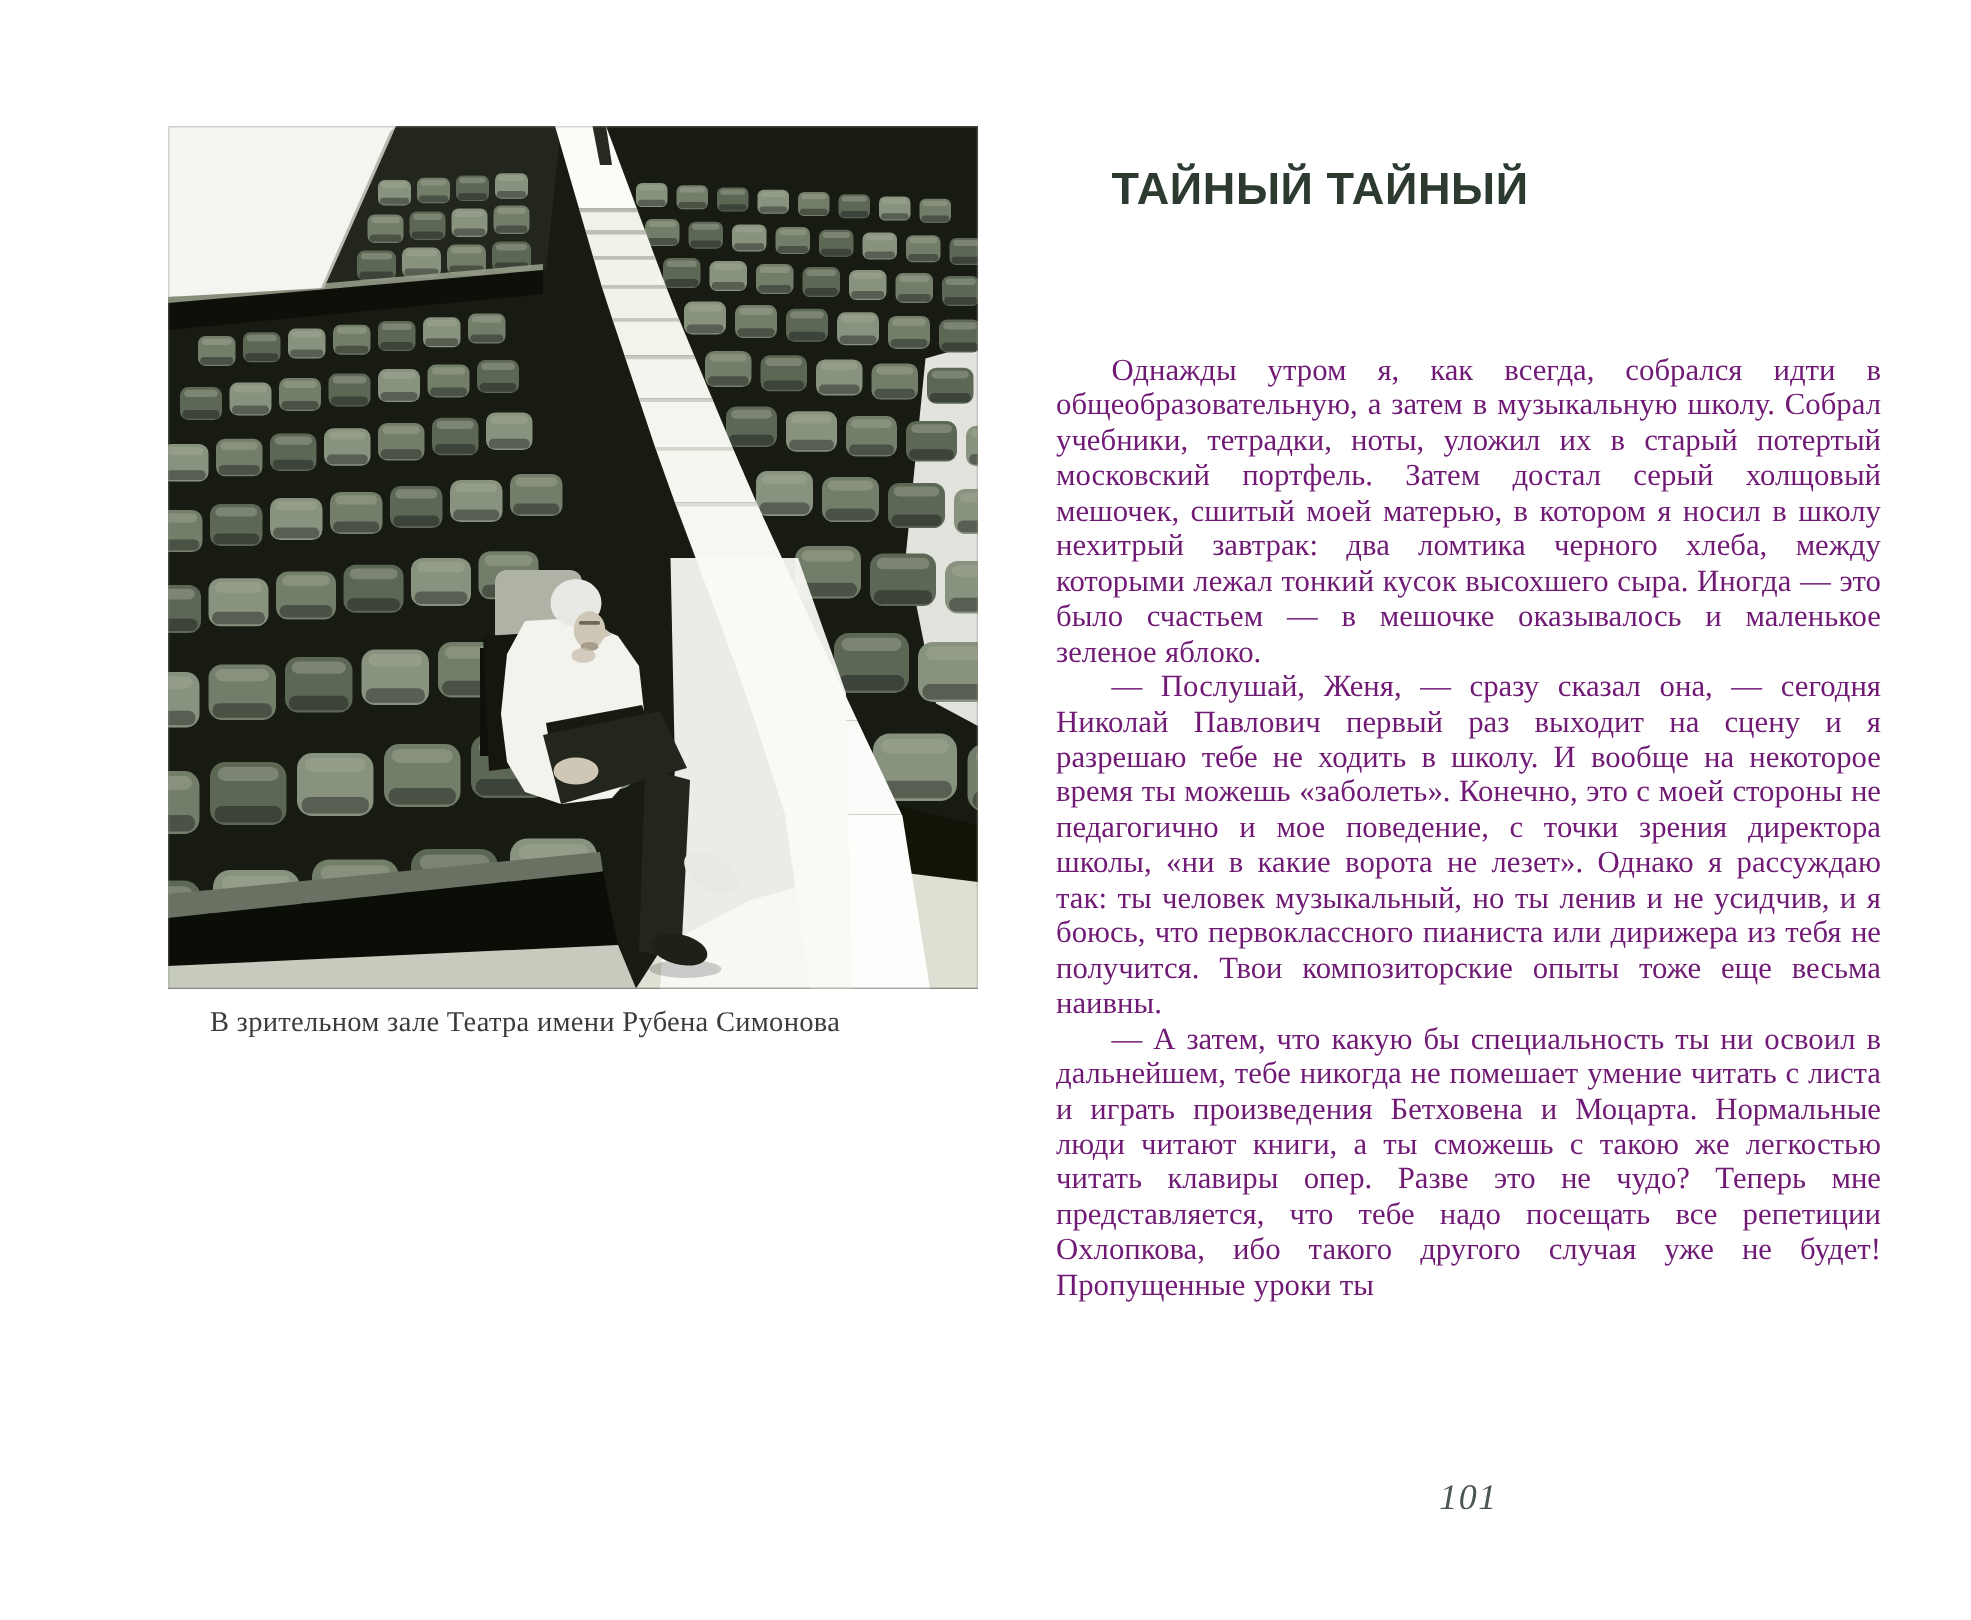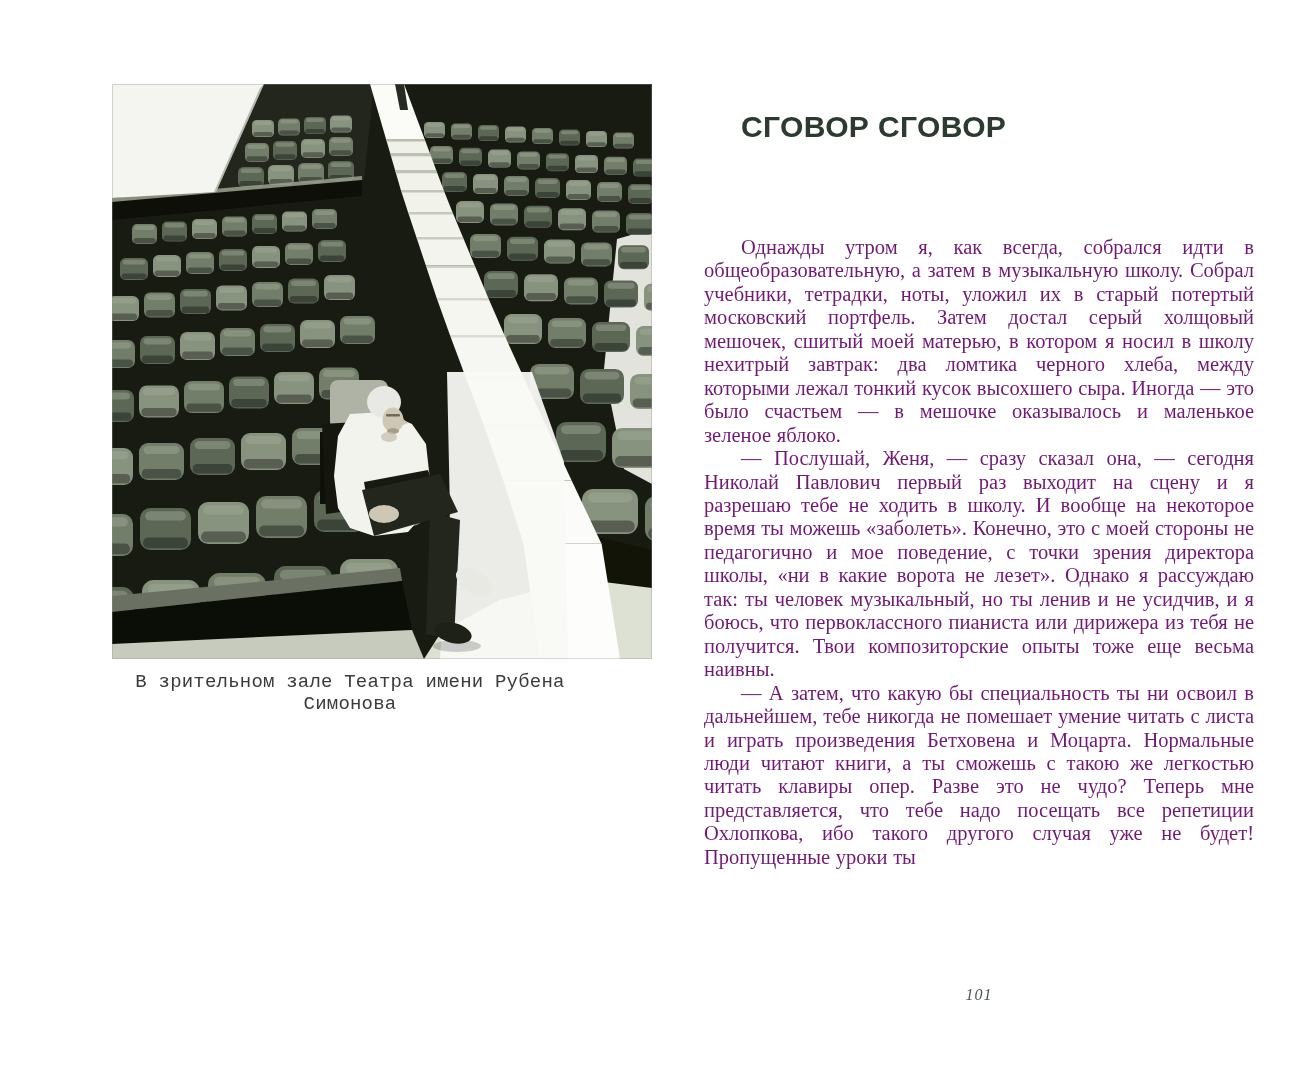--- a/index.html
+++ b/index.html
@@ -2,30 +2,30 @@
 <html><head>
 <meta charset="utf-8">
 <style>
   html,body{margin:0;padding:0;background:#ffffff;}
   .sheet{position:relative;width:1314px;height:1080px;background:#ffffff;overflow:hidden;
          font-family:"Liberation Serif",serif;}
   
   .photo-figure{position:absolute;left:112px;top:84px;width:540px;margin:0;}
   .photo-svg{display:block;width:540px;height:575px;background:#181b12;}
   .photo-caption{margin-top:12px;width:540px;box-sizing:border-box;padding-right:64px;
-                 text-align:center;font-size:19px;color:#3b3b39;letter-spacing:.2px;font-family:Liberation Mono, monospace;}
+                 text-align:center;font-size:19px;color:#3b3b39;letter-spacing:.2px;}
   
   .text-col{position:absolute;left:704px;top:110px;width:550px;}
   .chapter-title{font-family:"Liberation Sans",sans-serif;font-weight:bold;font-size:30px;
                  line-height:34px;color:#2c3a2f;margin:0 0 0 37px;letter-spacing:.4px;}
   .body-text{margin-top:92px;}
   .body-text p{font-size:20.5px;line-height:23.45px;color:#701a75;text-align:justify;
                text-indent:37px;margin:0;word-spacing:.5px;}
   .page-number{position:absolute;left:704px;top:986px;width:550px;text-align:center;
-               font-style:italic;font-size:16px;color:#4c584f;letter-spacing:1px;}
+               font-style:italic;font-size:24px;color:#4c584f;letter-spacing:1px;}
 </style>
 </head>
 <body>
 
 <div class="sheet">
 
   <figure class="photo-figure">
     <svg class="photo-svg" viewBox="0 0 540 575" xmlns="http://www.w3.org/2000/svg">
         <rect x="0" y="0" width="540" height="575" fill="#181b12" rx="0" opacity="1"></rect>
         <polygon points="505,155 540,145 540,400 512,385 492,285" fill="#f9f9f5" opacity="0.9"></polygon>
@@ -427,21 +427,21 @@
         <ellipse cx="272" cy="430" rx="15" ry="9" fill="#cfc7b6" opacity="1" transform=""></ellipse>
         <ellipse cx="362" cy="498" rx="20" ry="11" fill="#e9e9e3" opacity="1" transform="rotate(32 362 498)"></ellipse>
         <ellipse cx="345" cy="562" rx="24" ry="6" fill="#000000" opacity="0.18" transform=""></ellipse>
         <ellipse cx="341" cy="549" rx="19" ry="10" fill="#1e2118" opacity="1" transform="rotate(14 341 549)"></ellipse>
         <rect x="0.5" y="0.5" width="539" height="574" fill="none" stroke="#8d948b" stroke-opacity="0.35"></rect>
       </svg>
     <figcaption class="photo-caption">В зрительном зале Театра имени Рубена Симонова</figcaption>
   </figure>
 
   <main class="text-col">
-    <h1 class="chapter-title">СГОВОР СГОВОР</h1>
+    <h1 class="chapter-title">ТАЙНЫЙ ТАЙНЫЙ</h1>
     <div class="body-text">
       <p>Однажды утром я, как всегда, собрался идти в общеобразовательную, а затем в музыкальную школу. Собрал учебники, тетрадки, ноты, уложил их в старый потертый московский портфель. Затем достал серый холщовый мешочек, сшитый моей матерью, в котором я носил в школу нехитрый завтрак: два ломтика черного хлеба, между которыми лежал тонкий кусок высохшего сыра. Иногда — это было счастьем — в мешочке оказывалось и маленькое зеленое яблоко.</p>
       <p>— Послушай, Женя, — сразу сказал она, — сегодня Николай Павлович первый раз выходит на сцену и я разрешаю тебе не ходить в школу. И вообще на некоторое время ты можешь «заболеть». Конечно, это с моей стороны не педагогично и мое поведение, с точки зрения директора школы, «ни в какие ворота не лезет». Однако я рассуждаю так: ты человек музыкальный, но ты ленив и не усидчив, и я боюсь, что первоклассного пианиста или дирижера из тебя не получится. Твои композиторские опыты тоже еще весьма наивны.</p>
       <p>— А затем, что какую бы специальность ты ни освоил в дальнейшем, тебе никогда не помешает умение читать с листа и играть произведения Бетховена и Моцарта. Нормальные люди читают книги, а ты сможешь с такою же легкостью читать клавиры опер. Разве это не чудо? Теперь мне представляется, что тебе надо посещать все репетиции Охлопкова, ибо такого другого случая уже не будет! Пропущенные уроки ты</p>
     </div>
   </main>
 
   <div class="page-number">101</div>
 </div>
 

